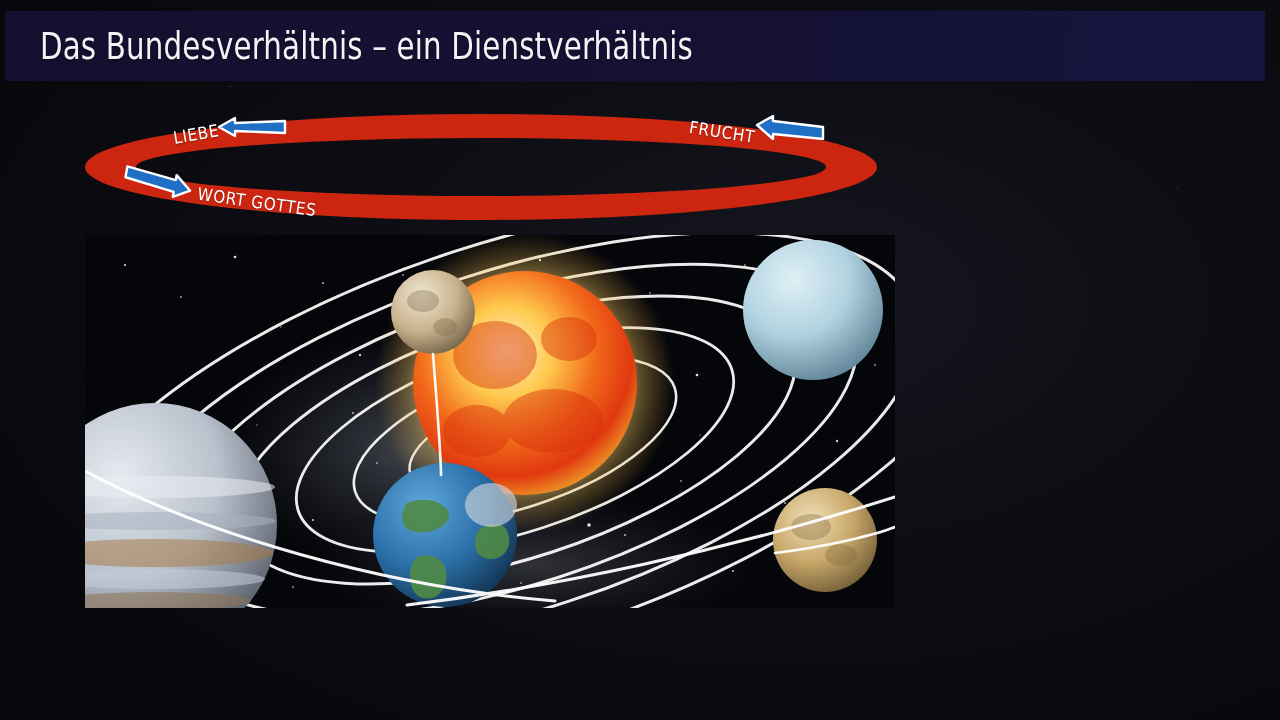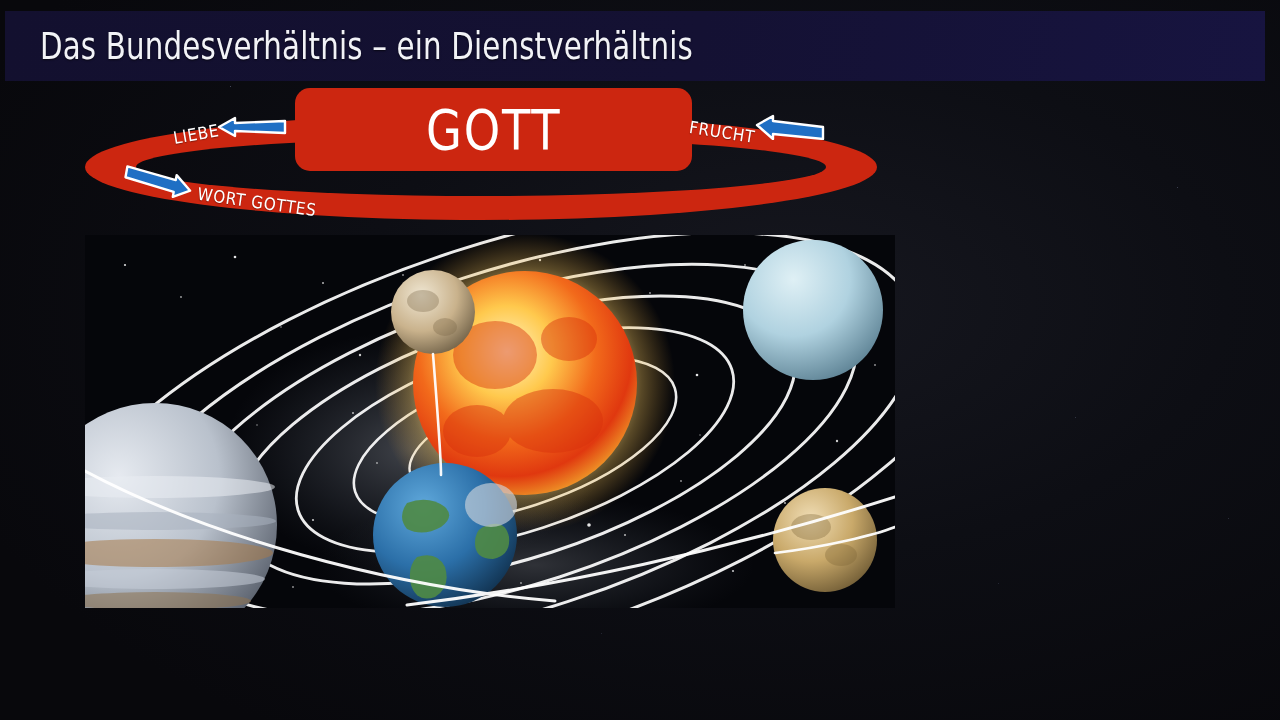--- a/index.html
+++ b/index.html
@@ -155,23 +155,20 @@
       <defs>
         <mask id="ring-mask">
           <rect x="0" y="0" width="815" height="150" fill="#000"></rect>
           <ellipse cx="396" cy="85" rx="396" ry="53" fill="#fff"></ellipse>
           <ellipse cx="396" cy="85" rx="345" ry="29" fill="#000"></ellipse>
         </mask>
       </defs>
       <rect x="0" y="0" width="815" height="150" fill="#cc2610" mask="url(#ring-mask)"></rect>
     </svg>
 
-    <div id="gott-box">
-      <span id="gott-label">GOTT</span>
-    </div>
 
     <span class="ring-label" id="label-liebe">LIEBE</span>
     <svg class="arrow-svg" id="arrow-liebe" width="72" height="24" viewBox="0 0 72 24">
       <path d="M4 12 L20 3 L20 8 L70 6 L70 18 L20 16 L20 21 Z" fill="#1f6fc4" stroke="#ffffff" stroke-width="2.4" stroke-linejoin="round"></path>
     </svg>
 
     <span class="ring-label" id="label-frucht">FRUCHT</span>
     <svg class="arrow-svg" id="arrow-frucht" width="72" height="26" viewBox="0 0 72 26">
       <path d="M4 11 L20 2 L20 7 L70 13 L70 25 L20 20 L20 25 Z" fill="#1f6fc4" stroke="#ffffff" stroke-width="2.4" stroke-linejoin="round"></path>
     </svg>

